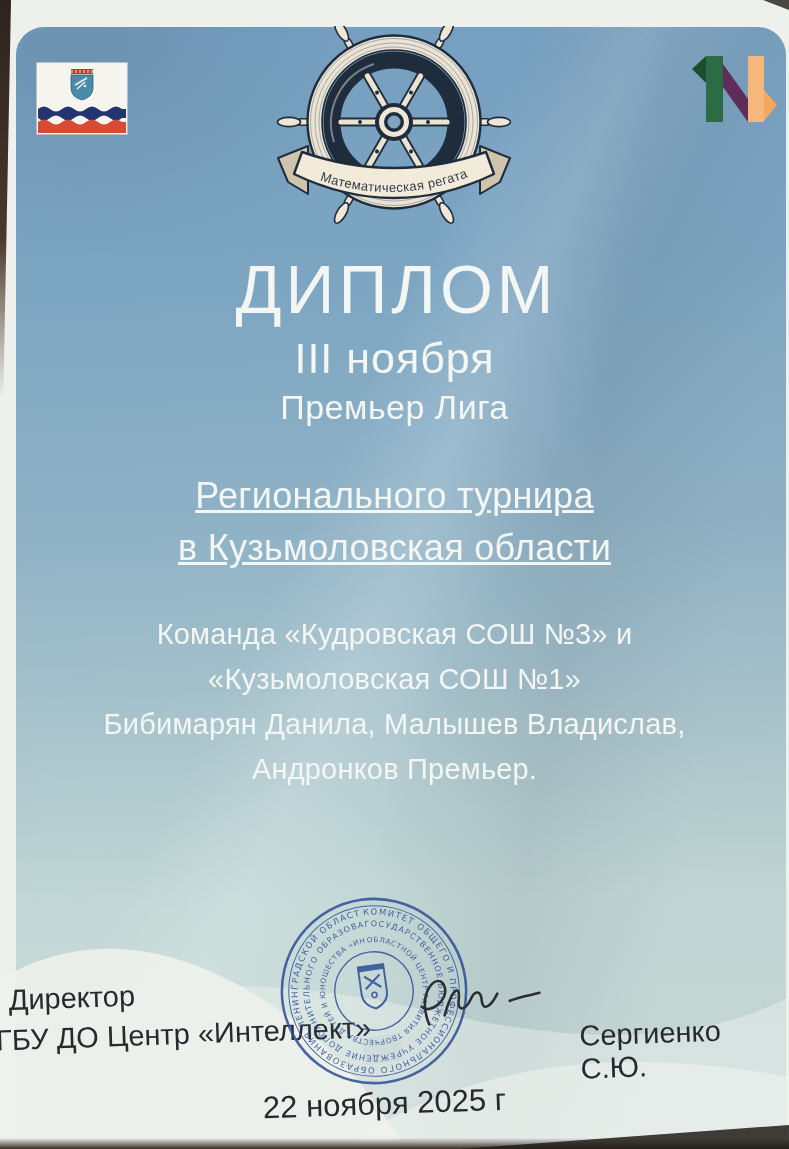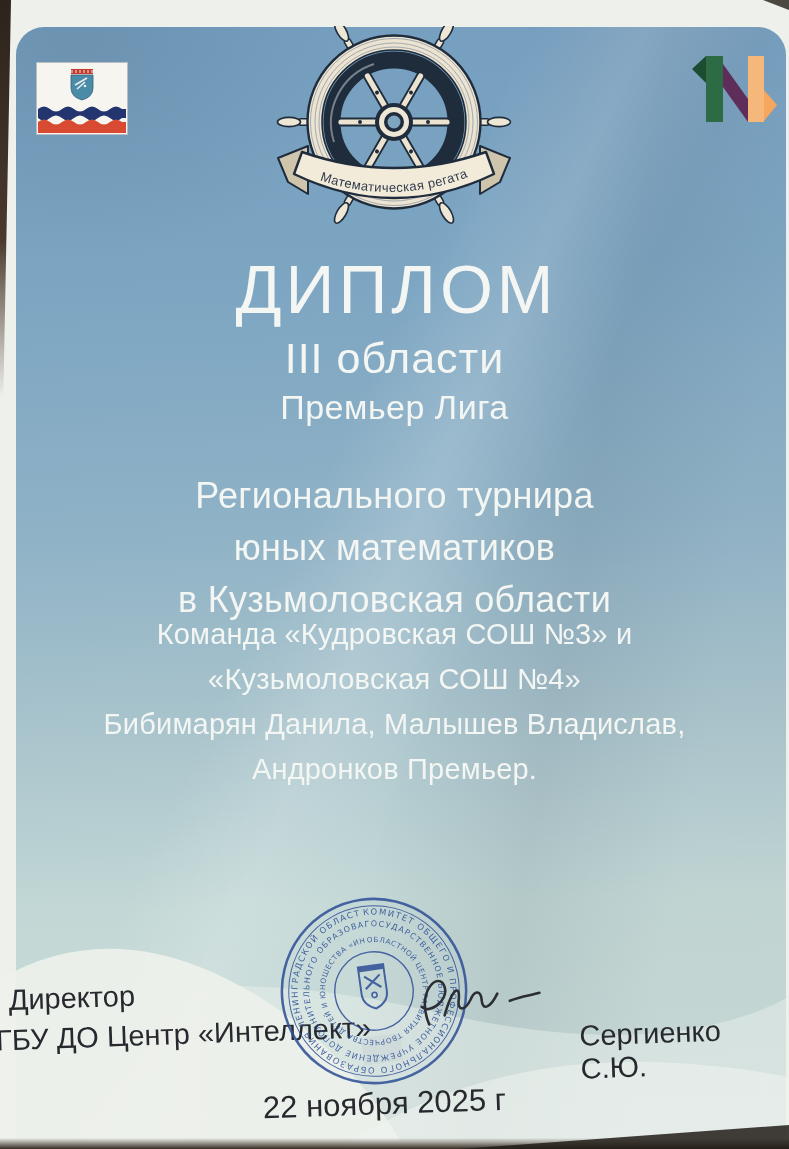--- a/index.html
+++ b/index.html
@@ -33,21 +33,21 @@
   .corner-tr{position:absolute;right:0;top:0;width:26px;height:10px;z-index:6;opacity:.8;
     background:#221d17;clip-path:polygon(100% 0,0 0,100% 100%);}
   
   .abs{position:absolute;z-index:2;}
   .t-light{color:#f3f6f3;}
   .t-dark{color:#27292e;}
   .center{left:0;right:0;text-align:center;}
   .title{top:250px;font-size:68px;font-weight:500;letter-spacing:4px;transform:translateX(2px);}
   .degree{top:334px;font-size:43px;font-weight:400;letter-spacing:1px;}
   .league{top:388px;font-size:34px;letter-spacing:.5px;}
-  .event{top:470px;font-size:36px;line-height:52px;letter-spacing:.3px;}
+  .event{top:470px;font-size:36px;line-height:52px;letter-spacing:.3px;text-decoration:underline;}
   .team{top:612px;font-size:29px;line-height:45px;letter-spacing:.2px;}
   .director{left:8px;top:980px;font-size:29px;line-height:40px;transform:rotate(-2deg);transform-origin:left top;z-index:2;}
   .director .role2{margin-left:-14px;}
   .signer{left:580px;top:1016px;font-size:29px;transform:rotate(-2deg);z-index:4;}
   .date{top:1086px;font-size:31px;transform:translateX(-10px) rotate(-2deg);z-index:2;}
   .seal{left:276px;top:893px;width:196px;height:196px;z-index:3;opacity:.86;transform:rotate(-8deg);}
   .seal text{font-family:"DejaVu Sans",sans-serif;fill:#2e4f96;}
   .sig{left:398px;top:958px;width:190px;height:92px;z-index:4;transform:rotate(-4deg);}
   .emblem{left:272px;top:26px;width:244px;height:220px;}
   .emblem .ribbon-text{font-size:13px;fill:#313b4a;letter-spacing:.4px;font-family:"Liberation Sans",sans-serif;}
@@ -172,32 +172,31 @@
 
   <svg class="abs ilogo" viewBox="0 0 92 76">
     <polygon points="6,17 20,4 20,31" fill="#1b4d30"></polygon>
     <rect x="20" y="4" width="17" height="66" fill="#2c6b44"></rect>
     <polygon points="37,12 62,47 62,70 37,35" fill="#5e2d59"></polygon>
     <rect x="62" y="4" width="16" height="66" fill="#f6b87a"></rect>
     <polygon points="78,38 91,53 78,69" fill="#f5a75e"></polygon>
   </svg>
 
   <div class="abs center t-light title">ДИПЛОМ</div>
-  <div class="abs center t-light degree">III области</div>
+  <div class="abs center t-light degree">III ноября</div>
   <div class="abs center t-light league">Премьер Лига</div>
 
   <div class="abs center t-light event">
     <div>Регионального турнира</div>
-    <div>юных математиков</div>
     <div>в Кузьмоловская области</div>
   </div>
 
   <div class="abs center t-light team">
     <div>Команда «Кудровская СОШ №3» и</div>
-    <div>«Кузьмоловская СОШ №4»</div>
+    <div>«Кузьмоловская СОШ №1»</div>
     <div>Бибимарян Данила, Малышев Владислав,</div>
     <div>Андронков Премьер.</div>
   </div>
 
   <div class="abs t-dark director">
     <div>Директор</div>
     <div class="role2">ГБУ ДО Центр «Интеллект»</div>
   </div>
 
   <svg class="abs seal" viewBox="-100 -100 200 200">

